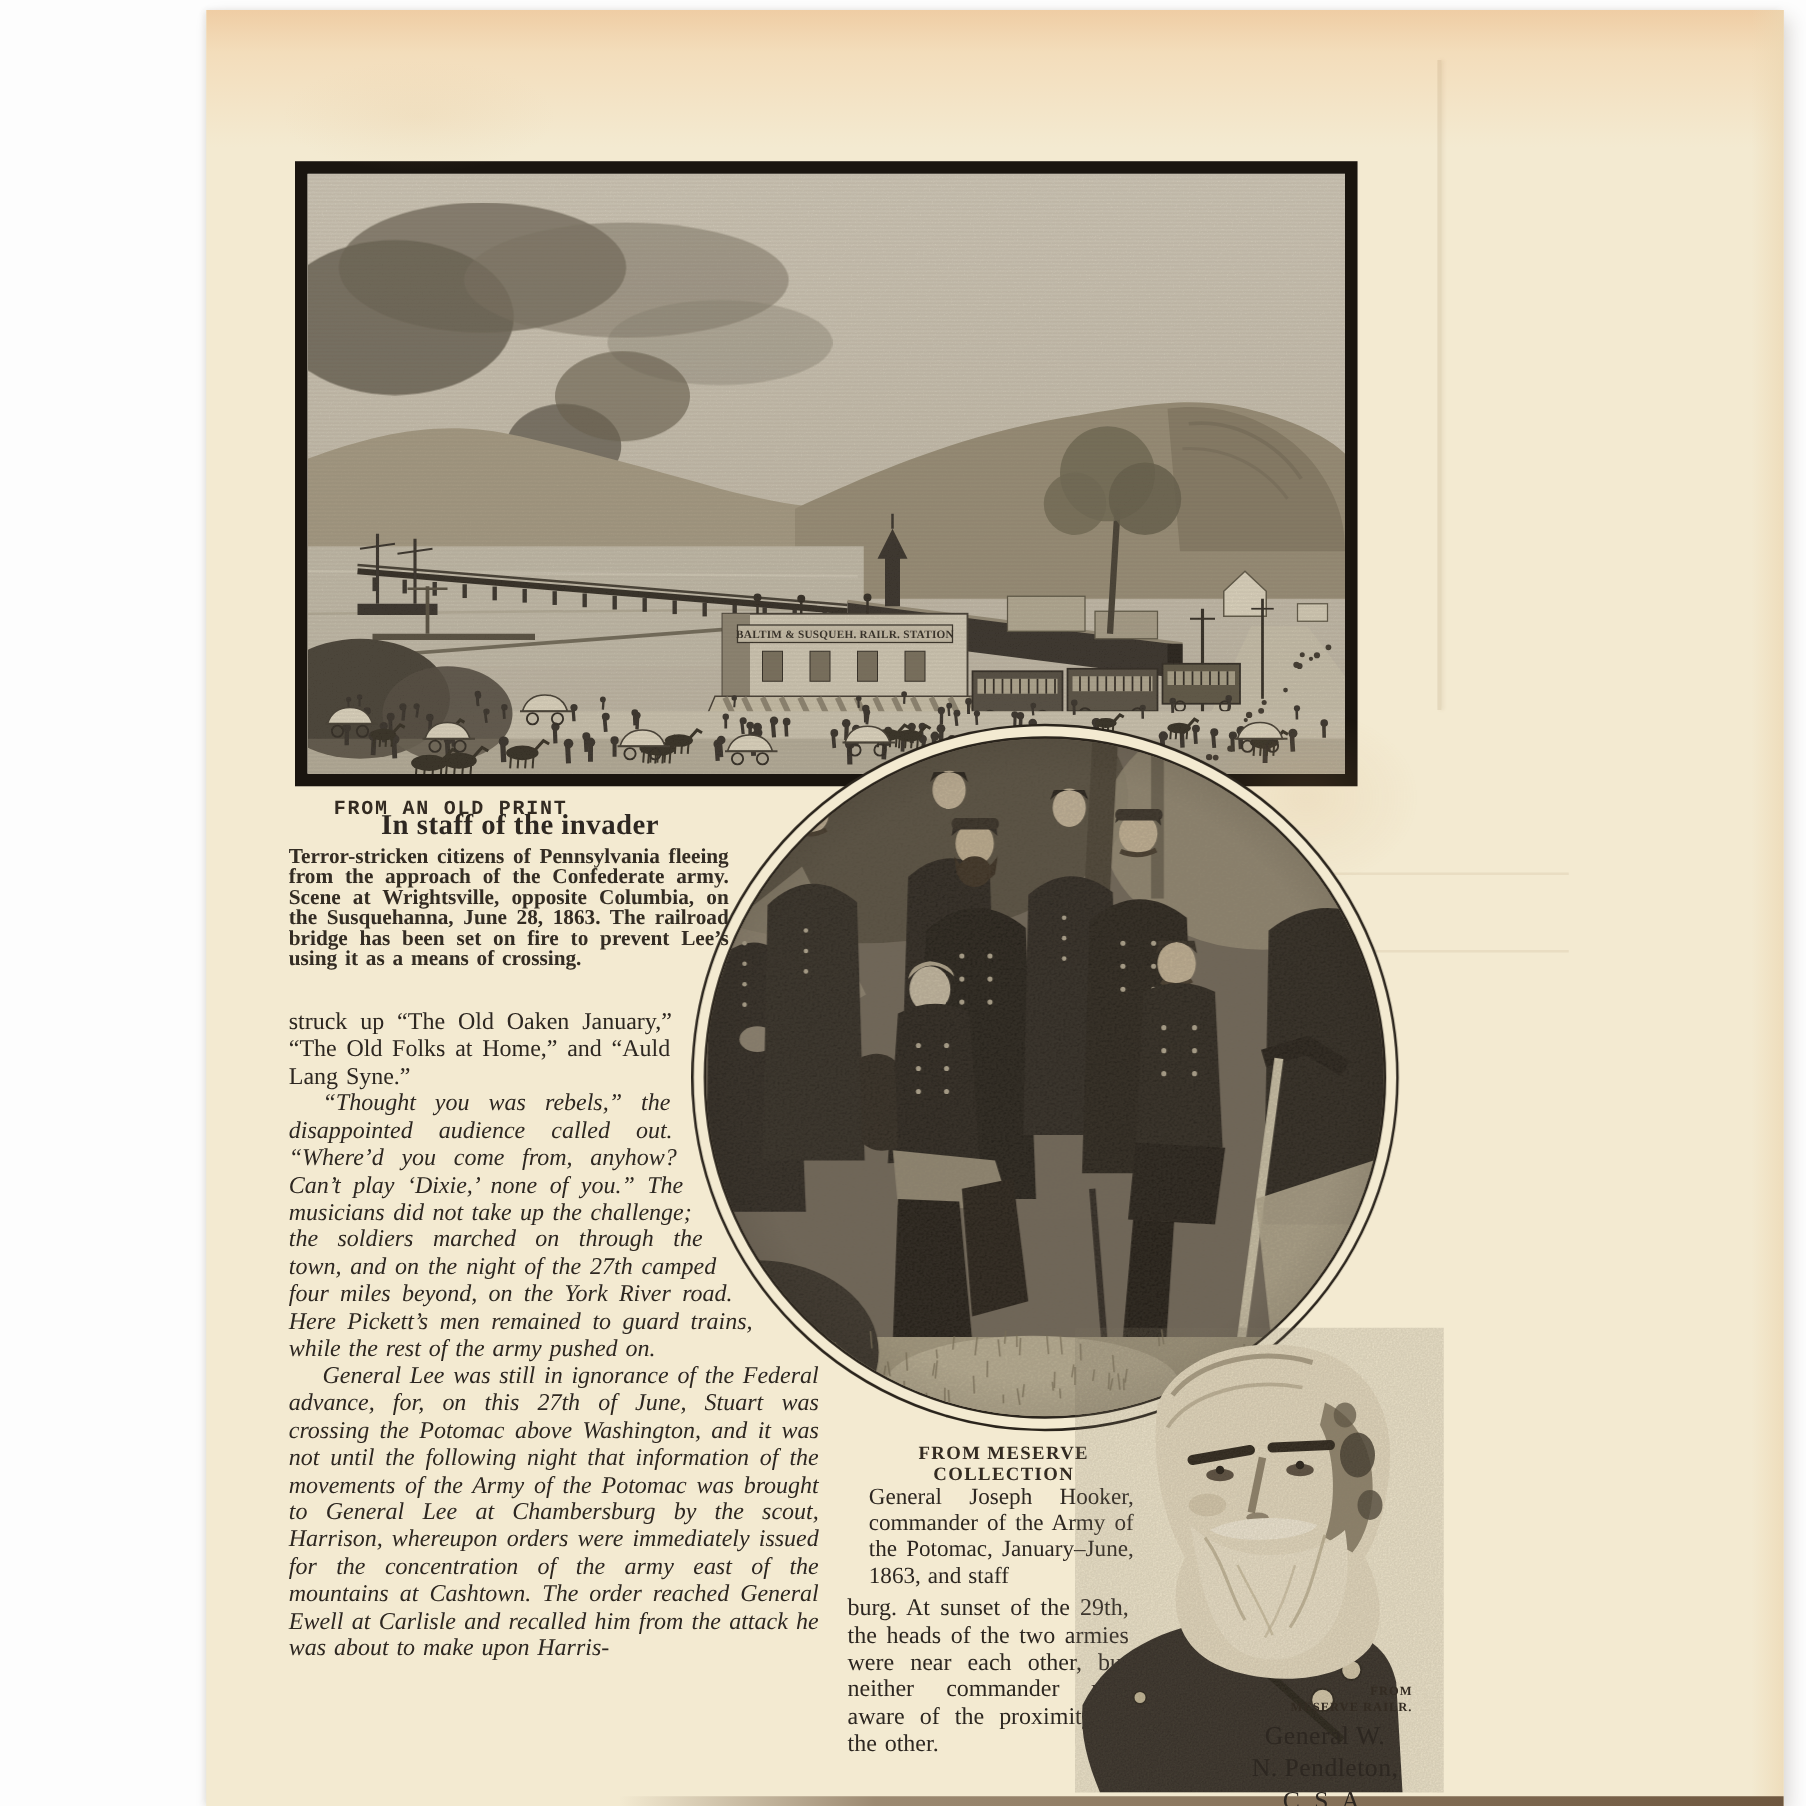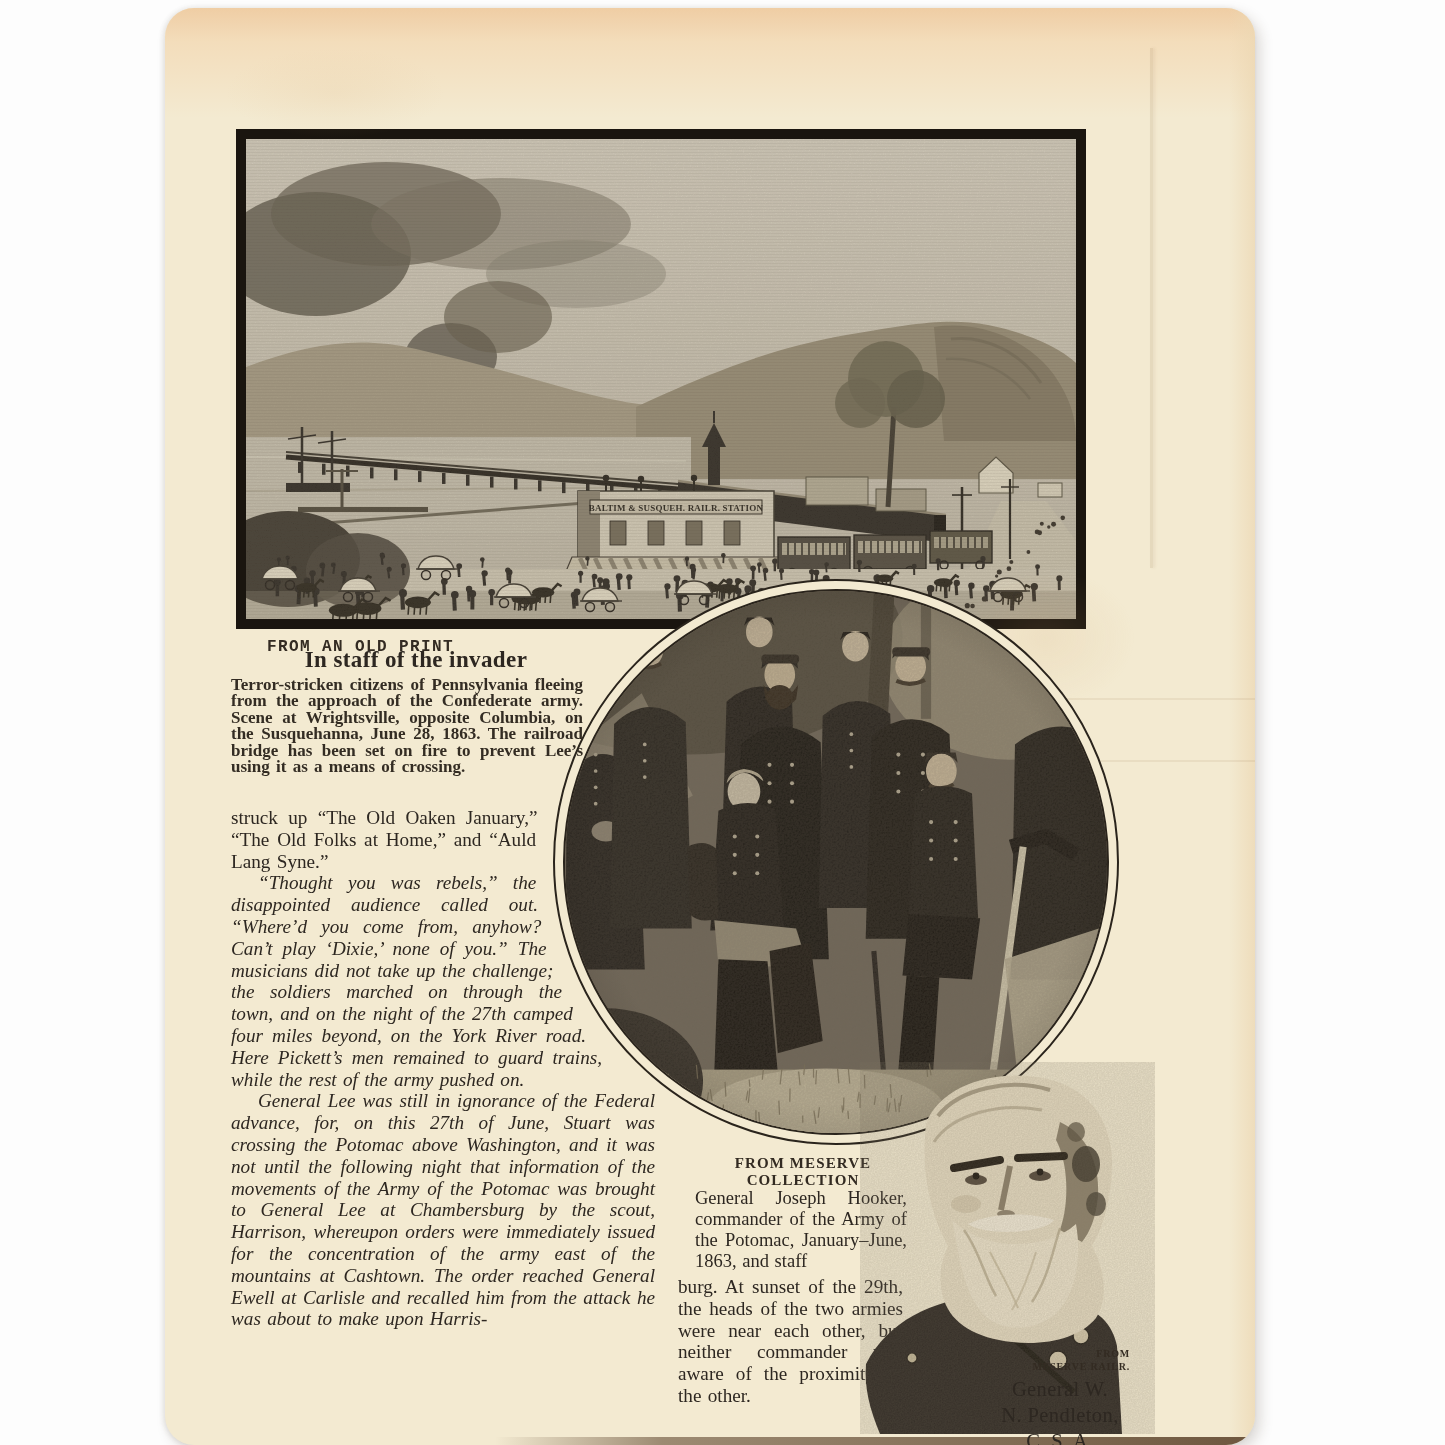--- a/index.html
+++ b/index.html
@@ -1,20 +1,20 @@
 <!DOCTYPE html>
 <html><head>
 <meta charset="utf-8">
 <style>
   html,body{margin:0;padding:0;background:#ffffff;}
   .stage{position:relative;width:1445px;height:1445px;background:#fdfdfd;overflow:hidden;
          font-family:"Liberation Serif","DejaVu Serif",serif;color:#2d2721;}
-  .page{position:absolute;left:165px;top:8px;width:1090px;height:1437px;
+  .page{position:absolute;left:165px;top:8px;width:1262px;height:1437px;
         background:#f3ead1;overflow:hidden;
-        box-shadow:5px 6px 14px rgba(60,45,25,.18), -2px 0 5px rgba(60,45,25,.10);border-radius:29px;}
+        box-shadow:5px 6px 14px rgba(60,45,25,.18), -2px 0 5px rgba(60,45,25,.10);}
   .tint-top{position:absolute;left:0;top:0;right:0;height:110px;pointer-events:none;
         background:linear-gradient(to bottom,#efcda4 0,#f3ddbb 34px,rgba(243,234,209,0) 110px);}
   .tint-right{position:absolute;right:0;top:0;bottom:0;width:26px;pointer-events:none;
         background:linear-gradient(to left,#ecd7b2,rgba(243,234,209,0));opacity:.7;}
   .crease{position:absolute;left:985px;top:40px;width:3px;height:520px;pointer-events:none;
         background:rgba(150,112,70,.14);box-shadow:2px 0 3px rgba(150,112,70,.10);}
   .scanline{position:absolute;height:2px;background:rgba(150,110,70,.10);pointer-events:none;}
   .stain{position:absolute;border-radius:50%;pointer-events:none;}
   .bottom-edge{position:absolute;left:330px;right:0;bottom:0;height:8px;pointer-events:none;
         background:linear-gradient(to right,rgba(110,87,63,0),rgba(110,87,63,.65) 22%,#6e573f);}

